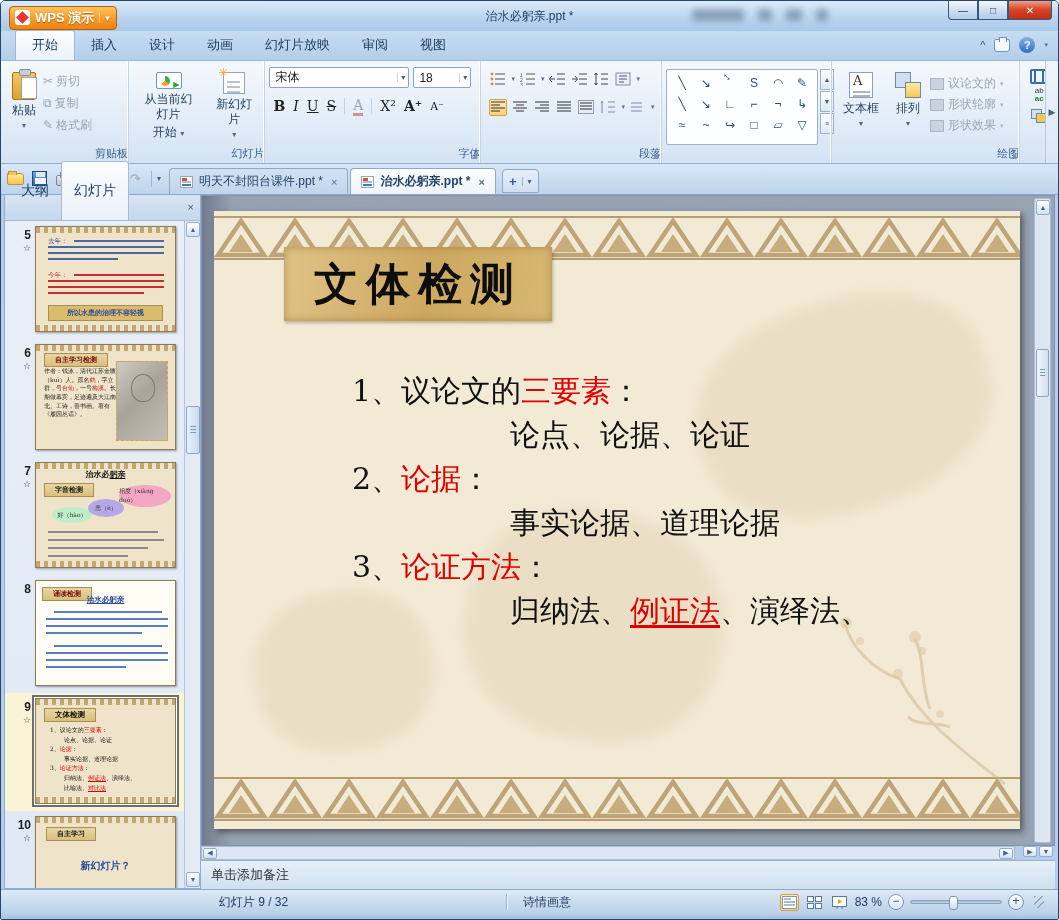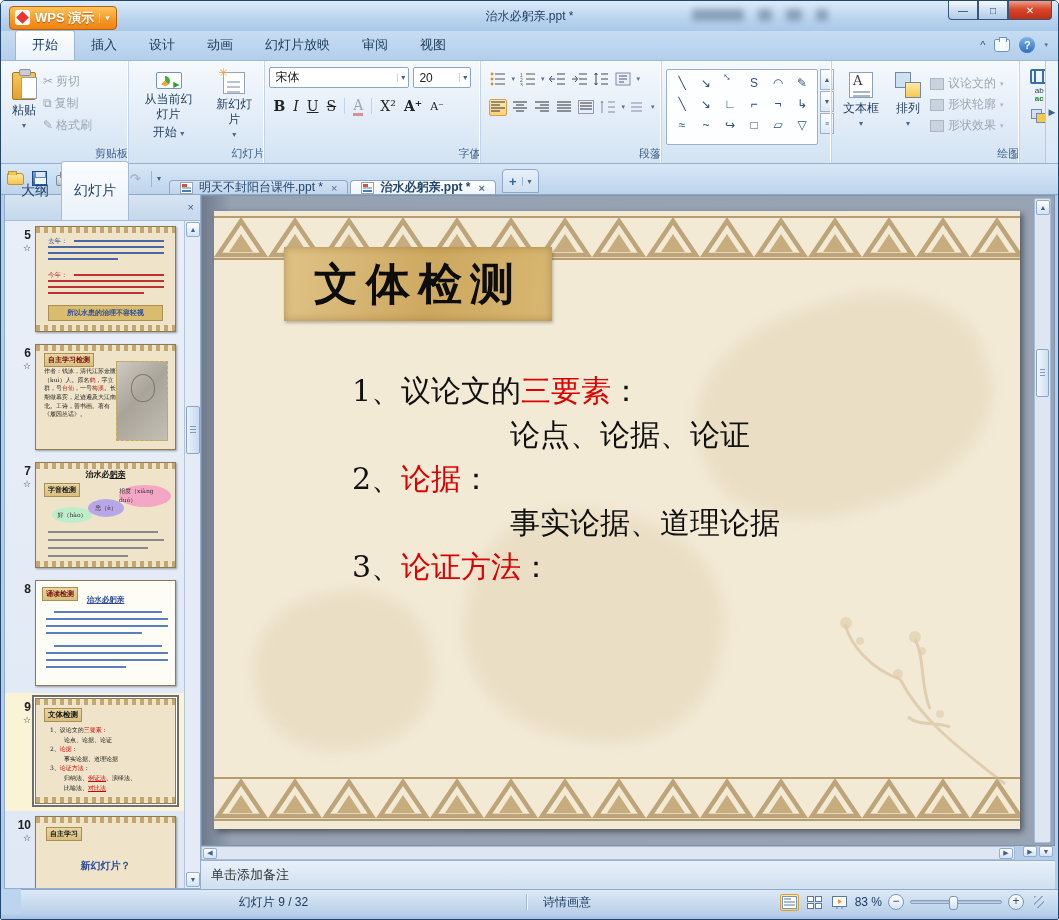--- a/index.html
+++ b/index.html
@@ -110,21 +110,21 @@
   .save-ico::before { content:""; position:absolute; left:3px; top:0; width:9px; height:5px; background:#dce8f4; }
   .save-ico::after { content:""; position:absolute; left:2px; bottom:1px; width:11px; height:6px; background:#f2f6fb; }
   .print-ico { width:16px; height:11px; background:linear-gradient(#e8edf3,#b8c2cf); border:1px solid #7d8999; border-radius:2px; position:relative; margin-top:3px; }
   .print-ico::before { content:""; position:absolute; left:3px; top:-4px; width:10px; height:4px; background:#fff; border:1px solid #7d8999; }
   .preview-ico { width:13px; height:15px; background:#fff; border:1px solid #7d8999; position:relative; }
   .preview-ico::after { content:""; position:absolute; right:-3px; bottom:-2px; width:7px; height:7px; border:2px solid #3b6cae; border-radius:50%; background:rgba(255,255,255,.7); }
   .undo { color:#2f66ad; font-weight:bold; }
   .redo { color:#a9b6c6; font-weight:bold; }
   .q-sep { display:flex; align-items:center; font-size:8px; color:#44618a; border-left:1px solid #9fb6d2; padding-left:5px; height:16px; }
   .doc-tabs { display:flex; align-items:flex-end; height:31px; gap:2px; }
-  .dtab { display:flex; align-items:center; gap:6px; height:14px; padding:0 10px; border:1px solid #8fa8c8; border-bottom:none; border-radius:4px 4px 0 0; background:linear-gradient(#d3e2f2,#c0d5ec); font-size:12px; color:#23456b; }
+  .dtab { display:flex; align-items:center; gap:6px; height:26px; padding:0 10px; border:1px solid #8fa8c8; border-bottom:none; border-radius:4px 4px 0 0; background:linear-gradient(#d3e2f2,#c0d5ec); font-size:12px; color:#23456b; }
   .dtab.active { background:linear-gradient(#fdfeff,#eef4fb); font-weight:bold; }
   .ppt-ico { width:13px; height:12px; background:#fff; border:1px solid #98a6b8; position:relative; }
   .ppt-ico::before { content:""; position:absolute; left:1px; top:1px; width:5px; height:4px; background:#d8522a; }
   .ppt-ico::after { content:""; position:absolute; left:1px; bottom:1px; width:9px; height:2px; background:#4a7ab5; box-shadow:0 -3px 0 #9ec0e4; }
   .dtab .x { color:#55708f; font-size:11px; padding-left:2px; }
   .newtab { display:flex; align-items:center; height:24px; margin:0 0 1px 4px; border:1px solid #8fa8c8; border-radius:4px 4px 0 0; background:linear-gradient(#e7f0f9,#cfe0f1); padding:0 6px; gap:5px; color:#2f5f9e; font-weight:bold; font-size:13px; }
   .newtab .caret { font-size:8px; border-left:1px solid #9fb6d2; padding-left:5px; color:#44618a; }
 
   
   .content { display:flex; height:694px; background:#b5cde8; padding:0 3px; }
@@ -136,21 +136,21 @@
   .thumbs { position:relative; flex:1; overflow:hidden; background:linear-gradient(#e9eff8,#dfe8f4); }
   .thumb-row { display:flex; padding:5px 2px 0 2px; height:118px; }
   .thumb-row.selected { background:#fbf3d6; }
   .tnum { width:28px; text-align:right; padding:2px 4px 0 0; font-size:12px; font-weight:bold; color:#222; }
   .tnum .star { display:block; font-size:9px; color:#333; font-weight:normal; margin-top:1px; }
   .tcard { width:141px; height:106px; background:#efe4c9; border:1px solid #8d7b55; box-shadow:1px 1px 2px rgba(0,0,0,.35); position:relative; overflow:hidden; font-family:"DejaVu Serif","Liberation Serif",serif; }
   .thumb-row.selected .tcard { box-shadow:0 0 0 1px #fff, 0 0 0 3px #6e6e6e; }
   .tcard.white { background:#fdfdf6; }
   .tband { position:absolute; left:0; right:0; height:6px; background:repeating-linear-gradient(90deg,#c3a76f 0 4px,#efe4c9 4px 8px); }
   .tband.top { top:0; } .tband.bot { bottom:0; }
-  .chip { position:absolute; font-size:7px; font-weight:bold; background:linear-gradient(#e8d6a4,#d9bf7e); border:1px solid #a98f52; padding:1px 3px; color:#7a1010; white-space:nowrap; }
+  .chip { position:absolute; font-size:7px; font-weight:bold; background:linear-gradient(#e8d6a4,#d9bf7e); border:1px solid #a98f52; padding:1px 10px; color:#7a1010; white-space:nowrap; }
   .bar { position:absolute; height:2px; background:#4668a8; }
   .bar.red { background:#c03030; }
   .bar.gray { background:#8a8a8a; }
   .t5hl { position:absolute; left:12px; bottom:10px; right:12px; background:#d9bc6d; color:#2a4a9a; font-size:7px; font-weight:bold; text-align:center; padding:2px 0; border:1px solid #a98f52; }
   .t5p { position:absolute; font-size:6.5px; line-height:1.5; }
   .t6bio { position:absolute; left:8px; top:22px; width:72px; font-size:6px; line-height:1.45; color:#222; }
   .t6bio .r { color:#c02020; }
   .portrait { position:absolute; right:7px; top:16px; width:52px; height:80px; background:linear-gradient(135deg,#cfcbc2,#a9a49a 45%,#c4bfb5); border:1px dashed #d1a93c; }
   .portrait::before { content:""; position:absolute; left:14px; top:12px; width:22px; height:26px; border-radius:50% 50% 45% 45%; border:1px solid #7d786e; }
   .t7title { position:absolute; top:6px; left:0; right:0; text-align:center; font-size:8px; font-weight:bold; color:#111; }
@@ -186,21 +186,21 @@
   .slide-body .ru { color:#dd0000; text-decoration:underline; text-underline-offset:4px; }
   .branch { position:absolute; right:10px; bottom:40px; opacity:.8; }
   .vscroll { position:absolute; right:3px; top:2px; bottom:2px; width:17px; background:#dde6f2; border:1px solid #a8bcd4; border-radius:2px; }
   .vthumb { position:absolute; left:1px; width:13px; background:linear-gradient(90deg,#f2f7fc,#cfdeee); border:1px solid #8aa6c6; border-radius:2px; }
   .hscroll { position:absolute; left:0; top:651px; height:14px; right:40px; background:#dde6f2; border:1px solid #a8bcd4; display:flex; justify-content:space-between; align-items:center; padding:0 1px; }
   .hbtn { width:14px; height:11px; font-size:7px; color:#44618a; display:flex; align-items:center; justify-content:center; background:linear-gradient(#fdfeff,#d4e2f1); border:1px solid #93add0; border-radius:2px; }
   .corner-btns { position:absolute; right:0; top:651px; height:14px; width:38px; display:flex; gap:2px; justify-content:flex-end; padding-right:2px; }
   .notes { position:absolute; left:0; right:0; top:665px; height:29px; background:linear-gradient(#e8f0f9,#cfe0f0); border-top:1px solid #9ab1cc; font-size:13px; color:#333; padding:5px 10px; }
 
   
-  .statusbar { height:25px; background:linear-gradient(#dce9f6,#b9d0e9); border-top:1px solid #8fa8c8; display:flex; align-items:center; font-size:12px; color:#1e3c61;margin-left:20px; }
+  .statusbar { height:25px; background:linear-gradient(#dce9f6,#b9d0e9); border-top:1px solid #8fa8c8; display:flex; align-items:center; font-size:12px; color:#1e3c61; }
   .sb-cell1 { flex:0 0 505px; text-align:center; }
   .sb-div { width:1px; height:16px; background:#9db6d2; box-shadow:1px 0 0 #f0f6fc; }
   .sb-cell2 { flex:1; padding-left:16px; }
   .sb-right { display:flex; align-items:center; gap:6px; padding-right:14px; }
   .vb { width:19px; height:17px; display:flex; align-items:center; justify-content:center; }
   .vb.on { background:linear-gradient(#fde9b8,#f9cf7e); border:1px solid #dba03c; border-radius:2px; }
   .zoom-btn { width:16px; height:16px; border-radius:50%; border:1px solid #7a96b8; background:linear-gradient(#fff,#d8e5f2); color:#2f527e; font-size:12px; line-height:13px; text-align:center; }
   .ztrack { position:relative; width:92px; height:4px; background:linear-gradient(#9fb4cc,#c6d7ea); border-radius:2px; border:1px solid #8aa2c0; }
   .zthumb { position:absolute; left:38px; top:-5px; width:9px; height:14px; background:linear-gradient(#fff,#cfdfef); border:1px solid #7a96b8; border-radius:3px; }
   .rgrip { width:10px; height:12px; background:repeating-linear-gradient(135deg,#8fa8c8 0 2px,transparent 2px 5px); margin-left:4px; }
@@ -295,21 +295,21 @@
       <div class="glabel">幻灯片</div>
     </div>
 
     <div class="rgroup g-font">
       <div class="font-row">
         <div class="combo" style="width:140px">
           <span>宋体</span>
             <span class="caret">▾</span>
         </div>
         <div class="combo" style="width:58px">
-          <span>20</span>
+          <span>18</span>
             <span class="caret">▾</span>
         </div>
       </div>
       <div class="fmt-row">
         <span style="font-weight:bold">B</span>
         <span style="font-style:italic">I</span>
         <span style="text-decoration:underline">U</span>
         <span style="text-decoration:line-through">S</span>
         <span class="fmt-sep"></span>
         <span class="dim" style="border-bottom:3px solid #d89090">A</span>
@@ -655,20 +655,21 @@
                 <circle cx="170" cy="115" r="4"></circle>
               </g>
           </svg>
           <div class="slide-title">文体检测</div>
           <div class="slide-body">
             <div><span>1、议论文的</span><span class="r">三要素</span><span>：</span></div>
             <div class="ind"><span>论点、论据、论证</span></div>
             <div><span>2、</span><span class="r">论据</span><span>：</span></div>
             <div class="ind"><span>事实论据、道理论据</span></div>
             <div><span>3、</span><span class="r">论证方法</span><span>：</span></div>
+            <div class="ind"><span>归纳法、</span><span class="ru">例证法</span><span>、演绎法、</span></div>
           </div>
         </div>
         <div class="vscroll">
           <div class="sbtn" style="top:1px">▲</div>
           <div class="vthumb" style="top:150px;height:48px">
               <span class="grip"></span>
             </div>
         </div>
       </div>
       <div class="hscroll">

